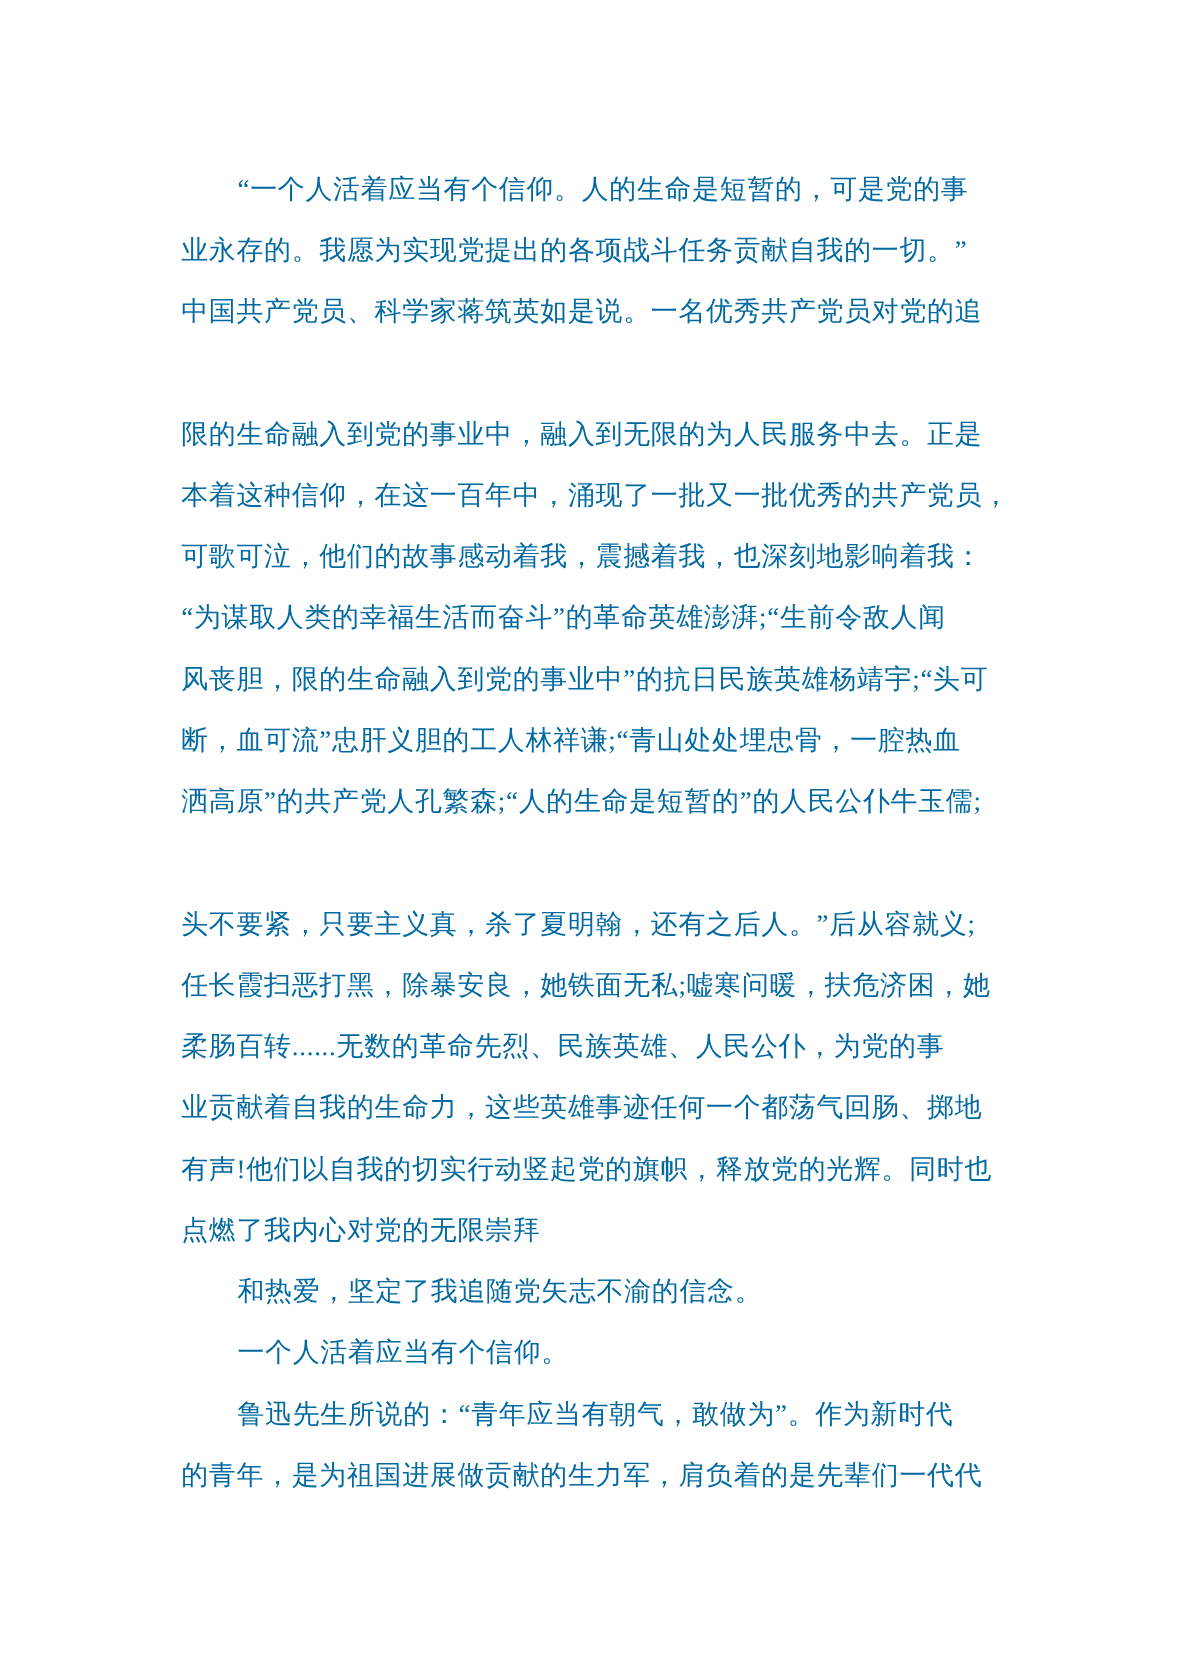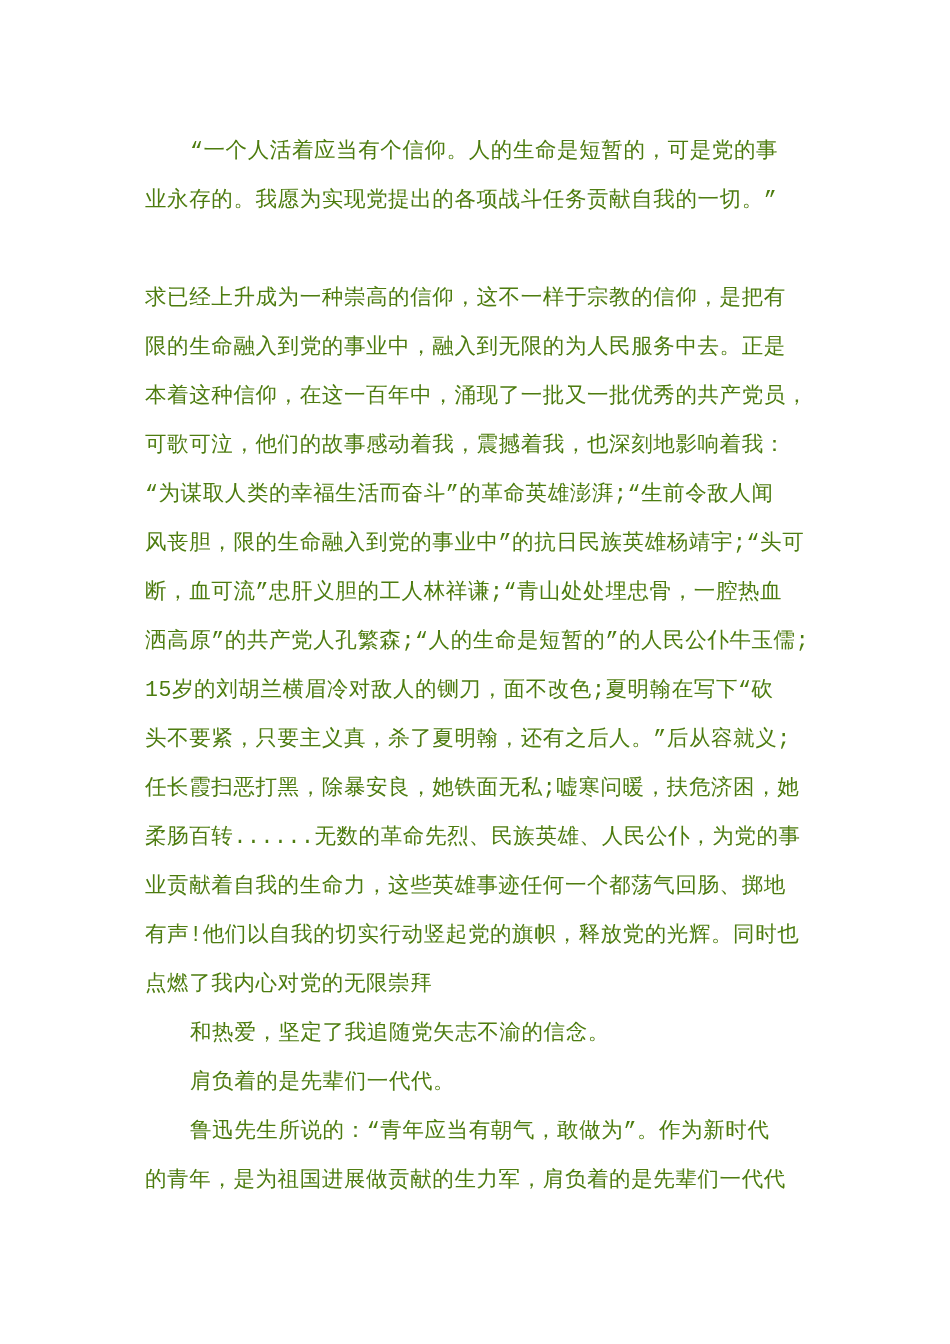--- a/index.html
+++ b/index.html
@@ -5,47 +5,46 @@
   html, body { margin: 0; padding: 0; background: #ffffff; }
   body { width: 950px; height: 1344px; position: relative; overflow: hidden; }
   .page {
     position: absolute; left: 0; top: 0; width: 950px; height: 1344px; background: #ffffff;
   }
   .line {
     position: absolute;
     left: 145px;
     width: 665px;
     height: 30px;
-    font-family: Liberation Mono, monospace;
+    font-family: Liberation Serif, serif;
     font-size: 21.5px;
     line-height: 30px;
-    color: #4d7c0f;
+    color: #0369a1;
     white-space: nowrap;
     letter-spacing: 0.6px;
   }
   .indent { left: 190px; }
 </style>
 </head>
 <body>
 
 <div class="page">
   <div class="line indent" style="top:136px">“一个人活着应当有个信仰。人的生命是短暂的，可是党的事</div>
   <div class="line" style="top:185px">业永存的。我愿为实现党提出的各项战斗任务贡献自我的一切。”</div>
-  <div class="line" style="top:283px">求已经上升成为一种崇高的信仰，这不一样于宗教的信仰，是把有</div>
+  <div class="line" style="top:234px">中国共产党员、科学家蒋筑英如是说。一名优秀共产党员对党的追</div>
   <div class="line" style="top:332px">限的生命融入到党的事业中，融入到无限的为人民服务中去。正是</div>
   <div class="line" style="top:381px">本着这种信仰，在这一百年中，涌现了一批又一批优秀的共产党员，</div>
   <div class="line" style="top:430px">可歌可泣，他们的故事感动着我，震撼着我，也深刻地影响着我：</div>
   <div class="line" style="top:479px">“为谋取人类的幸福生活而奋斗”的革命英雄澎湃;“生前令敌人闻</div>
   <div class="line" style="top:528px">风丧胆，限的生命融入到党的事业中”的抗日民族英雄杨靖宇;“头可</div>
   <div class="line" style="top:577px">断，血可流”忠肝义胆的工人林祥谦;“青山处处埋忠骨，一腔热血</div>
   <div class="line" style="top:626px">洒高原”的共产党人孔繁森;“人的生命是短暂的”的人民公仆牛玉儒;</div>
-  <div class="line" style="top:675px">15岁的刘胡兰横眉冷对敌人的铡刀，面不改色;夏明翰在写下“砍</div>
   <div class="line" style="top:724px">头不要紧，只要主义真，杀了夏明翰，还有之后人。”后从容就义;</div>
   <div class="line" style="top:773px">任长霞扫恶打黑，除暴安良，她铁面无私;嘘寒问暖，扶危济困，她</div>
   <div class="line" style="top:822px">柔肠百转......无数的革命先烈、民族英雄、人民公仆，为党的事</div>
   <div class="line" style="top:871px">业贡献着自我的生命力，这些英雄事迹任何一个都荡气回肠、掷地</div>
   <div class="line" style="top:969px">点燃了我内心对党的无限崇拜</div>
   <div class="line" style="top:920px">有声!他们以自我的切实行动竖起党的旗帜，释放党的光辉。同时也</div>
   <div class="line indent" style="top:1018px">和热爱，坚定了我追随党矢志不渝的信念。</div>
-  <div class="line indent" style="top:1067px">肩负着的是先辈们一代代。</div>
+  <div class="line indent" style="top:1067px">一个人活着应当有个信仰。</div>
   <div class="line indent" style="top:1116px">鲁迅先生所说的：“青年应当有朝气，敢做为”。作为新时代</div>
   <div class="line" style="top:1165px">的青年，是为祖国进展做贡献的生力军，肩负着的是先辈们一代代</div>
 </div>
 
 </body></html>

